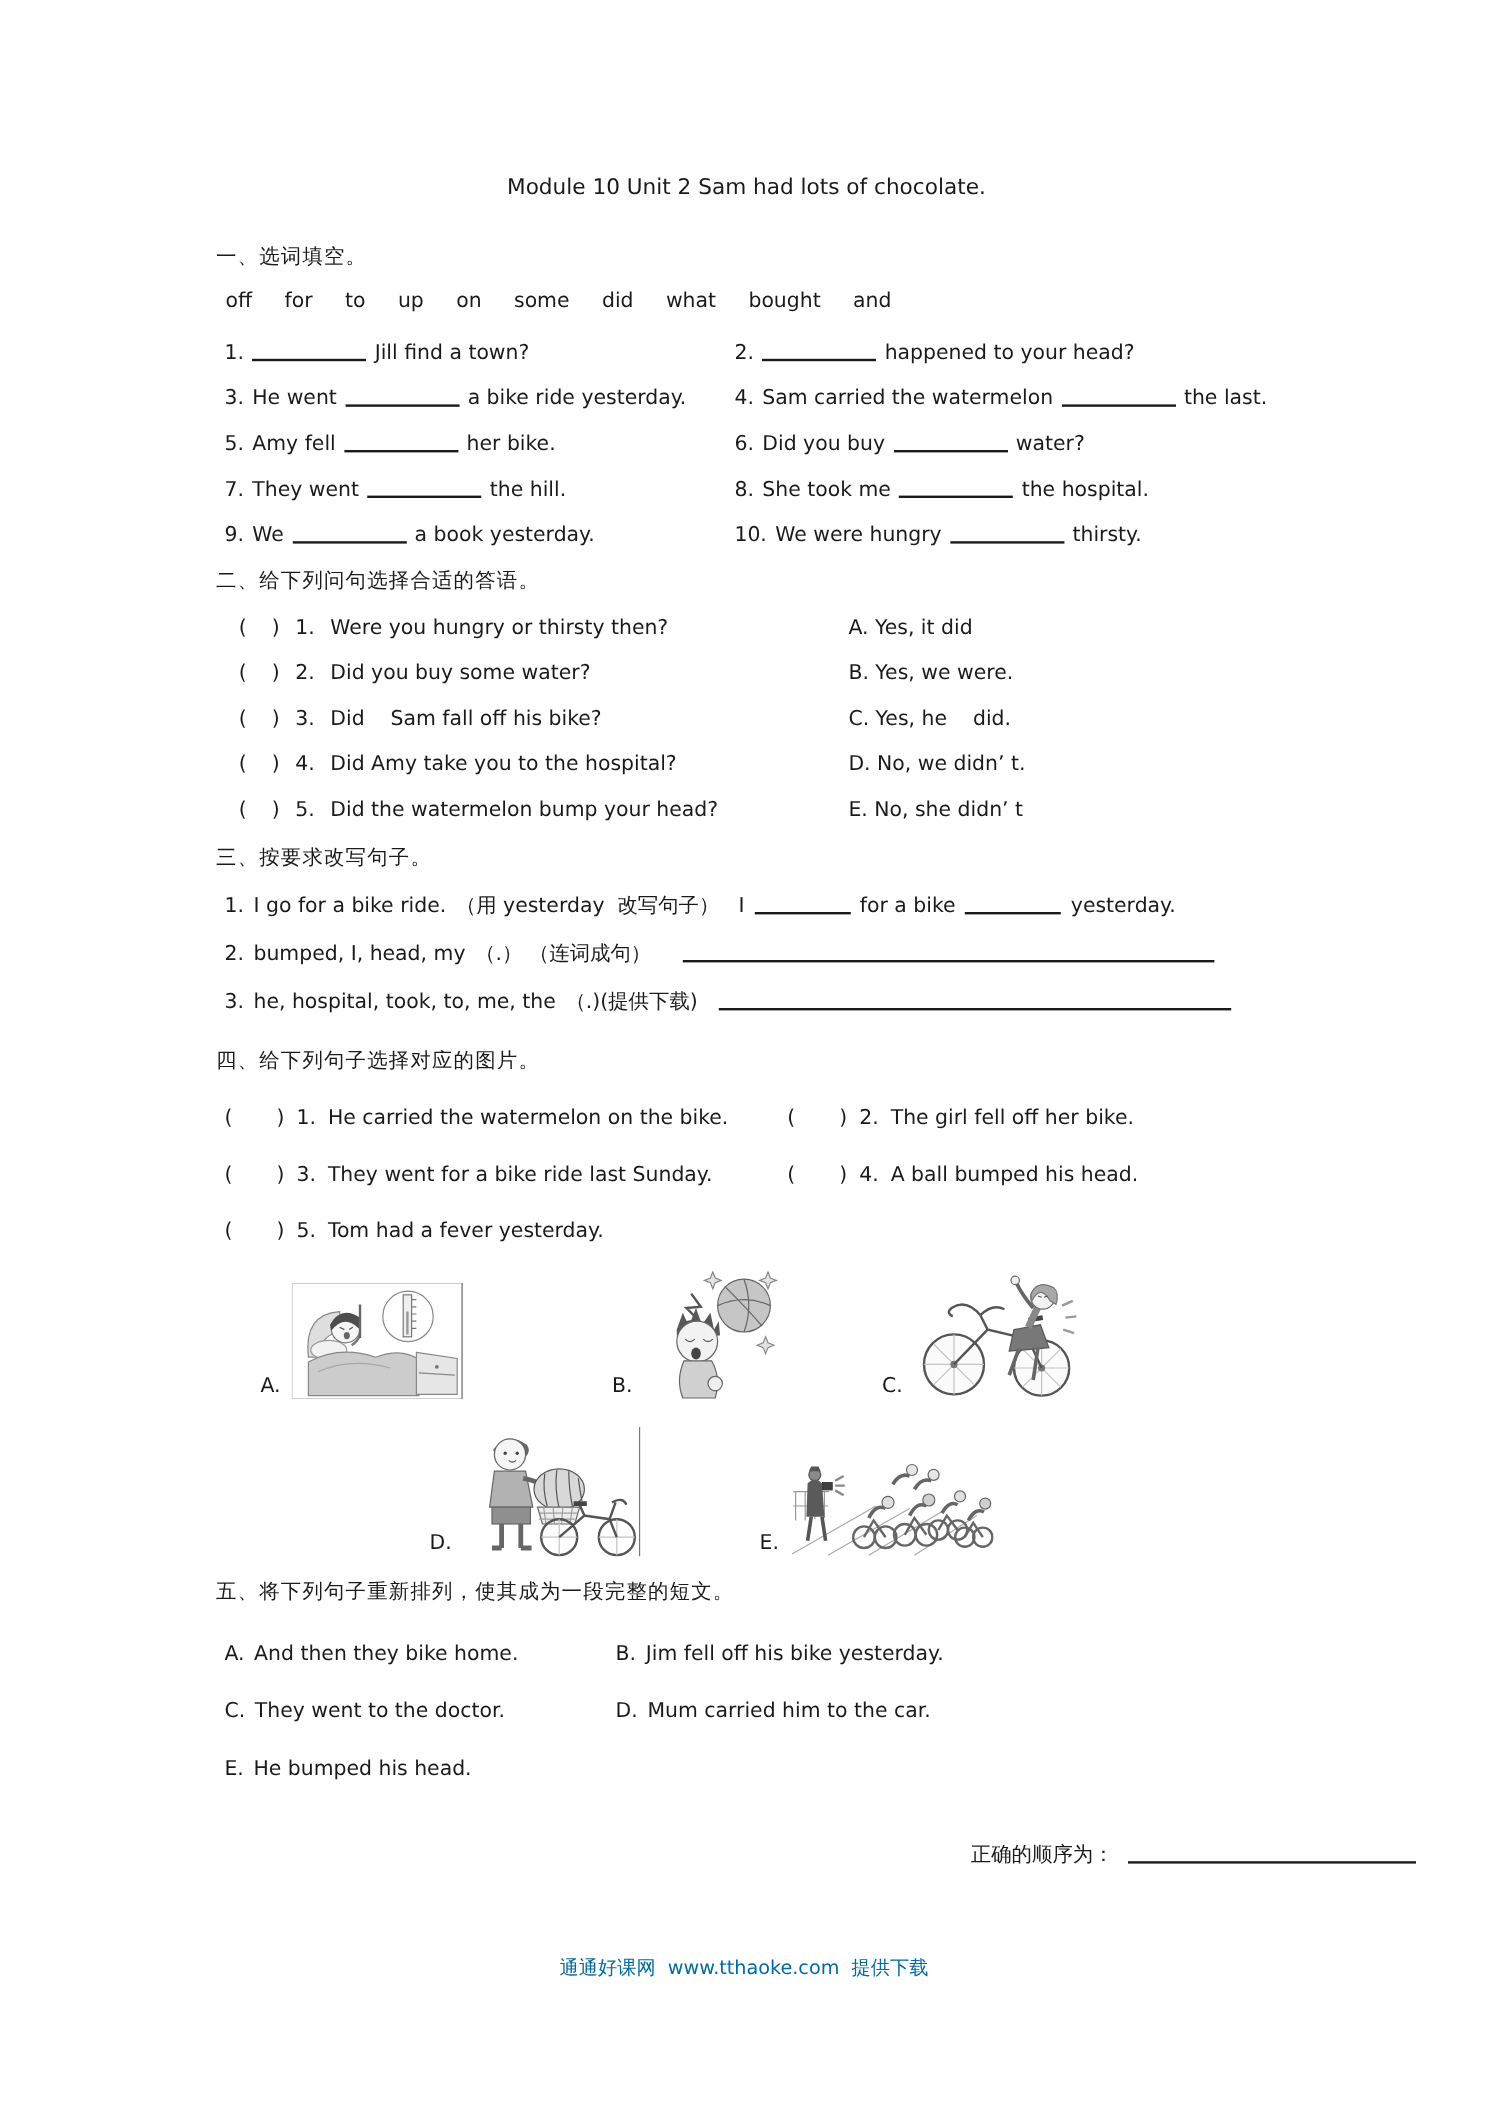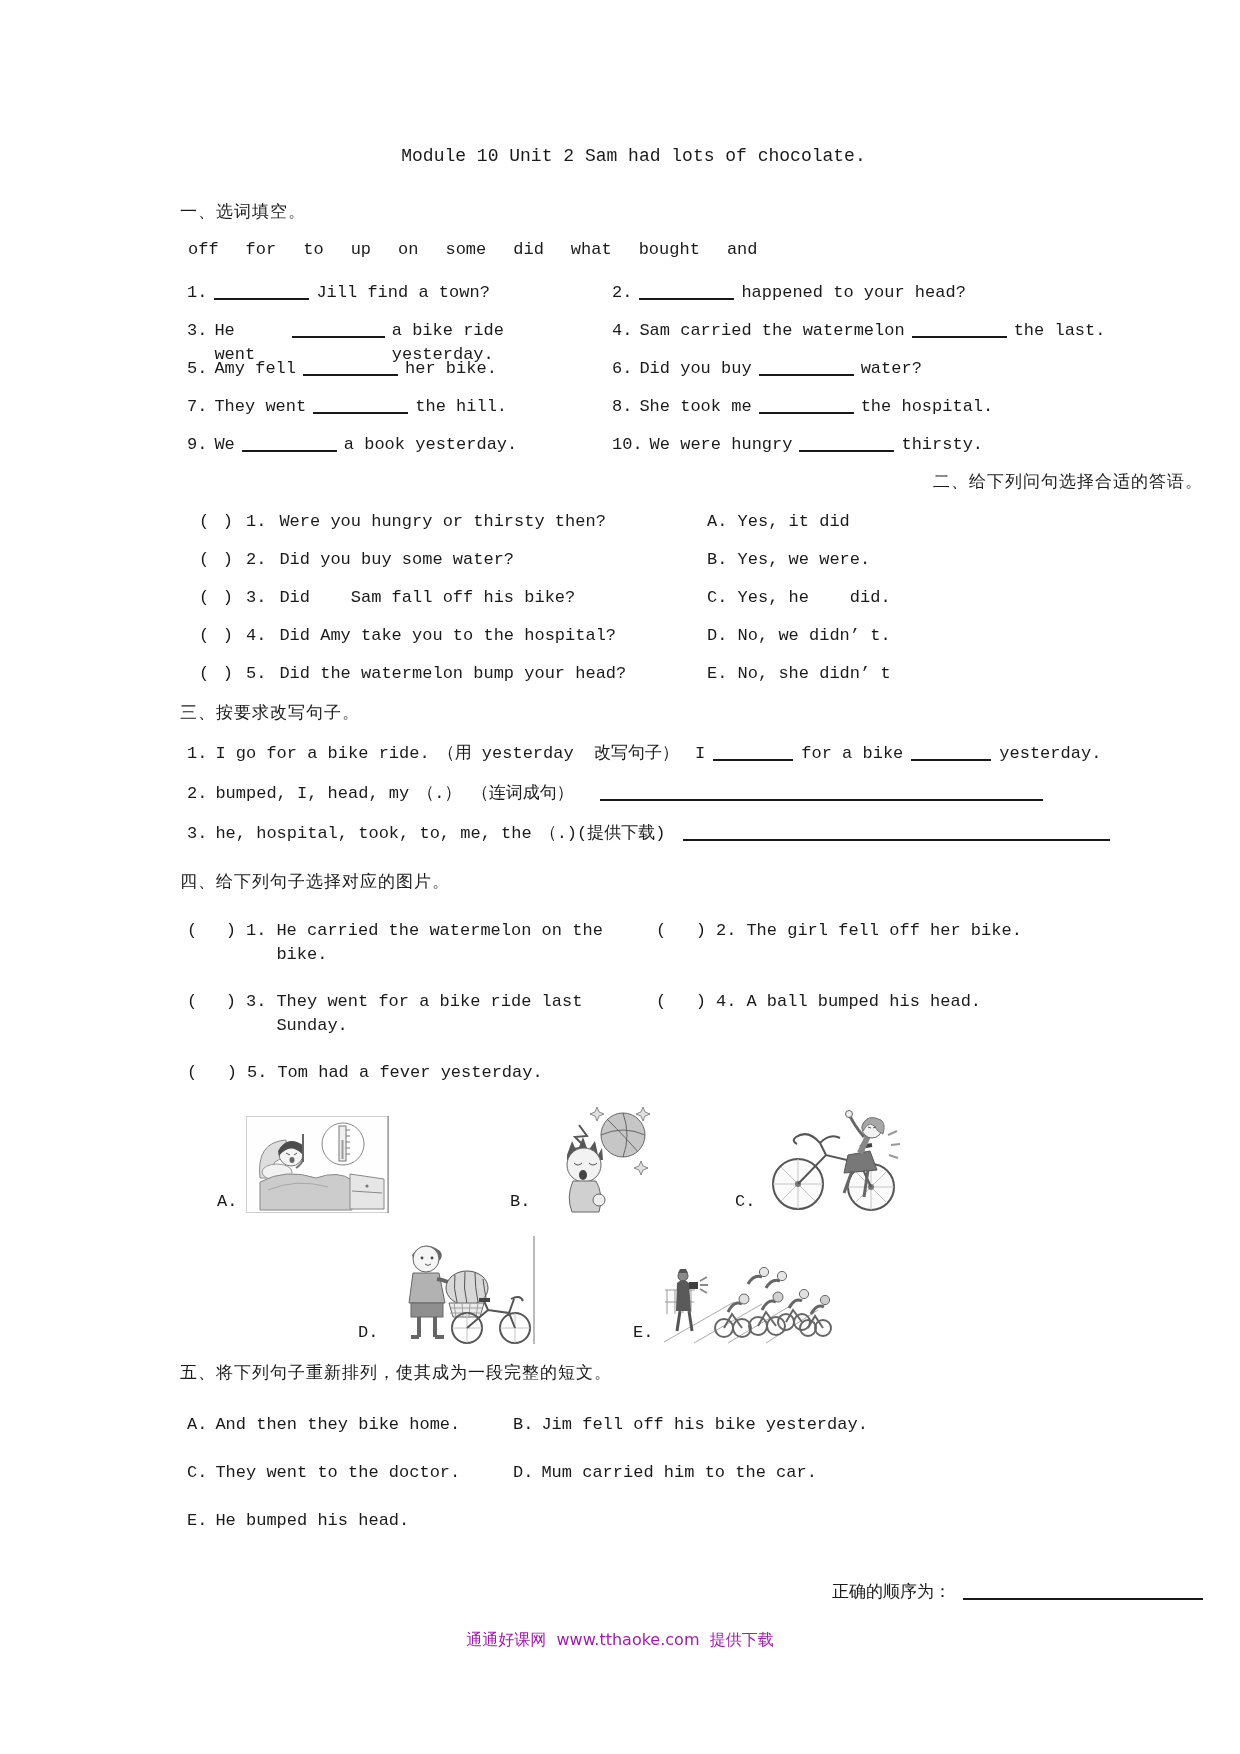--- a/index.html
+++ b/index.html
@@ -5,30 +5,30 @@
   html,body{margin:0;padding:0;background:#fff;}
   .page{
     position:relative;
     width:1240px;height:1754px;
     background:#ffffff;
     font-family:"DejaVu Sans",sans-serif;
     color:#1a1a1a;
     font-size:17px;
     overflow:hidden;
   }
-  .content{position:absolute;inset:0;padding:0 37px 0 180px;font-family:Liberation Mono, monospace;}
+  .content{position:absolute;inset:0;padding:0 60px 0 180px;}
   .title{margin:146px 116px 0 0;text-align:center;font-size:18px;}
   .sec-head{margin-top:35px;line-height:24px;letter-spacing:1px;}
   .wordbank{margin-top:13px;display:flex;gap:27px;padding-left:8px;line-height:24px;}
   .sec1-grid{margin-top:19px;display:grid;grid-template-columns:425px 1fr;grid-auto-rows:38px;padding-left:7px;}
   .cell{display:flex;gap:7px;align-items:flex-start;line-height:24px;}
   .txt:empty{display:none;}
   .blank{display:inline-block;border-bottom:2px solid #1a1a1a;height:17px;}
   .b95{width:95px}.b80{width:80px}.b443{width:443px}.b427{width:427px}.b240{width:240px}
-  .sec2-head{margin-top:0;text-align:right;}
+  .sec2-head{margin-top:0;}
   .sec2-list{margin-top:15px;}
   .row2{display:flex;height:38px;line-height:24px;padding-left:19px;align-items:flex-start;}
   .q2{width:508px;display:flex;gap:13px;}
   .parens{display:inline-flex;justify-content:space-between;}
   .p2{width:34px;}
   .p4{width:50px;}
   .sec3-head{margin-top:2px;}
   .row3{display:flex;gap:8px;align-items:flex-start;line-height:24px;margin-top:16px;padding-left:7px;flex-wrap:nowrap;}
   .sec4-head{margin-top:25px;}
   .row4{display:flex;line-height:24px;align-items:flex-start;padding-left:7px;}
@@ -41,21 +41,21 @@
   .pics-row2{margin-top:21px;height:110px;}
   .pic{position:absolute;bottom:2px;margin:0;display:flex;align-items:flex-end;gap:9px;}
   .pic-label{line-height:22px;}
   .sec5-head{margin-top:16px;}
   .row5{display:flex;line-height:24px;padding-left:7px;align-items:flex-start;}
   .row5a{margin-top:27px;}
   .row5b{margin-top:24px;}
   .l5{width:326px;display:flex;gap:8px;}
   .r5{display:flex;gap:8px;}
   .answer-line{margin-top:48px;display:flex;gap:12px;align-items:flex-start;padding-left:7px;line-height:24px;justify-content:flex-end;}
-  .footer{position:absolute;left:0;top:1630px;width:1240px;text-align:center;font-size:16px;color:#a21caf;}
+  .footer{position:absolute;left:0;top:1630px;width:1240px;text-align:center;font-size:16px;color:#0369a1;}
   svg{display:block;}
 </style>
 </head>
 <body>
 
 <div class="page">
   <div class="content">
 
     <div class="title">Module 10 Unit 2 Sam had lots of chocolate.</div>
 

